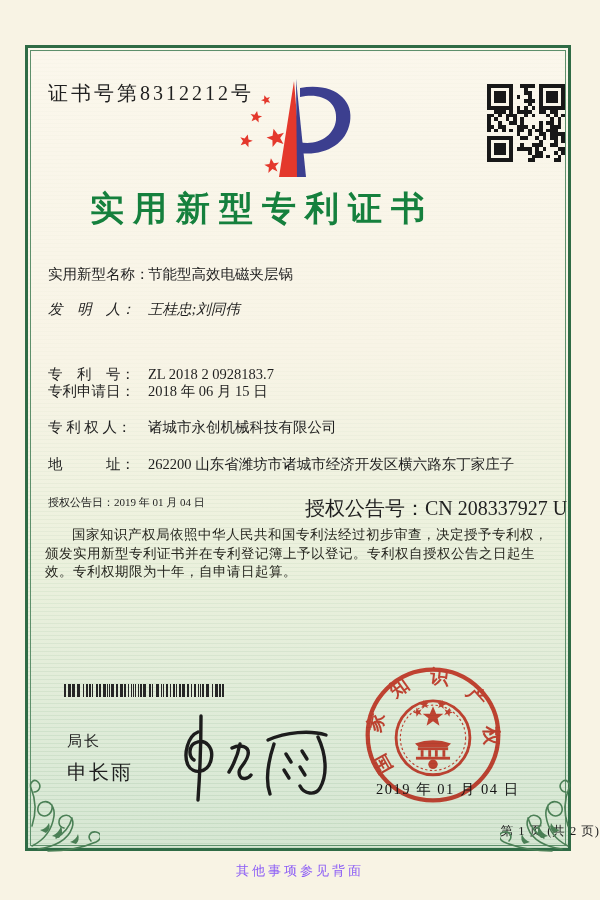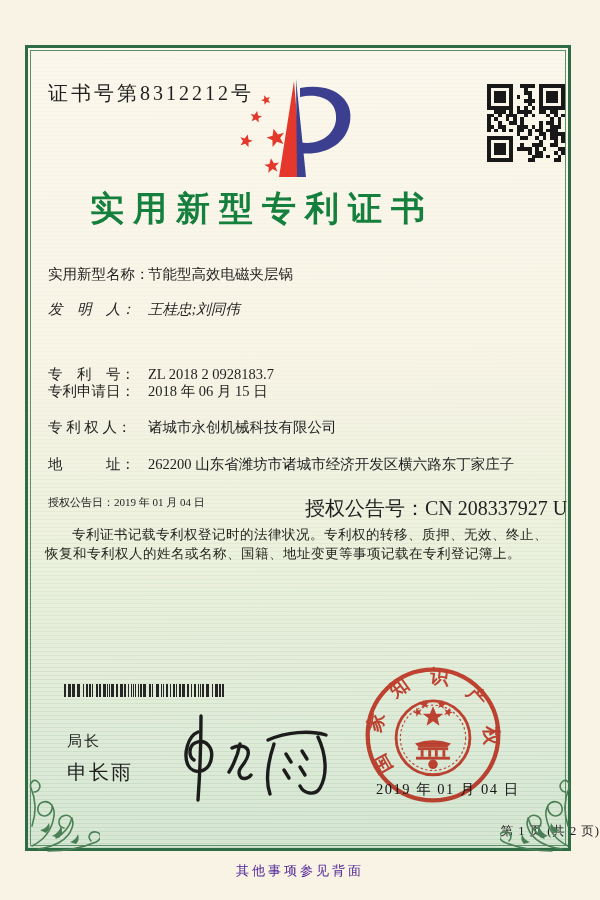--- a/index.html
+++ b/index.html
@@ -53,21 +53,21 @@
   }
   .body-text p{margin:0;text-indent:2em;letter-spacing:0.5px;}
   
   .barcode{position:absolute;left:64px;top:684px;width:162px;height:13px;}
   .signer-title{position:absolute;left:67px;top:732px;font-size:15px;letter-spacing:2px;}
   .signer-name{position:absolute;left:67px;top:759px;font-size:20px;letter-spacing:2px;}
   .signature{position:absolute;left:168px;top:710px;width:168px;height:98px;}
   .seal{position:absolute;left:362px;top:664px;width:142px;height:142px;mix-blend-mode:multiply;opacity:.93;}
   .seal-date{position:absolute;left:376px;top:780px;font-size:14.5px;letter-spacing:1.5px;color:#141414;}
   .page-no{position:absolute;left:0;top:823px;width:600px;text-align:right;font-size:12.5px;letter-spacing:1px;}
-  .back-note{position:absolute;left:0;top:862px;width:600px;text-align:center;font-size:13px;letter-spacing:3px;color:#4c1d95;}
+  .back-note{position:absolute;left:0;top:862px;width:600px;text-align:center;font-size:13px;letter-spacing:3px;color:#8b5cf6;}
   .corner{position:absolute;width:74px;height:78px;}
   .corner-left{left:26px;top:776px;}
   .corner-right{left:500px;top:776px;transform:scaleX(-1);}
 </style>
 </head>
 <body>
 
 <div class="frame">
   <div class="frame-inner"></div>
   <div class="guilloche"></div>
@@ -341,21 +341,21 @@
   <span class="lbl">地　　　址：</span><span class="val">262200 山东省潍坊市诸城市经济开发区横六路东丁家庄子</span>
 </div>
 <div class="grant-date">
   <span>授权公告日：</span><span>2019 年 01 月 04 日</span>
 </div>
 <div class="grant-no">
   <span>授权公告号：</span><span>CN 208337927 U</span>
 </div>
 
 <div class="body-text">
-  <p>专利证书记载专利权登记时的法律状况。专利权的转移、质押、无效、终止、恢复和专利权人的姓名或名称、国籍、地址变更等事项记载在专利登记簿上。</p>
+  <p>国家知识产权局依照中华人民共和国专利法经过初步审查，决定授予专利权，颁发实用新型专利证书并在专利登记簿上予以登记。专利权自授权公告之日起生效。专利权期限为十年，自申请日起算。</p>
 </div>
 
 <svg class="barcode" id="barcode" viewBox="0 0 162 13" preserveAspectRatio="none" shape-rendering="crispEdges">
     <rect x="0" y="0" width="2" height="13" fill="#262626"></rect>
     <rect x="4" y="0" width="3" height="13" fill="#262626"></rect>
     <rect x="8" y="0" width="3" height="13" fill="#262626"></rect>
     <rect x="13" y="0" width="3" height="13" fill="#262626"></rect>
     <rect x="19" y="0" width="1" height="13" fill="#262626"></rect>
     <rect x="22" y="0" width="2" height="13" fill="#262626"></rect>
     <rect x="25" y="0" width="2" height="13" fill="#262626"></rect>

